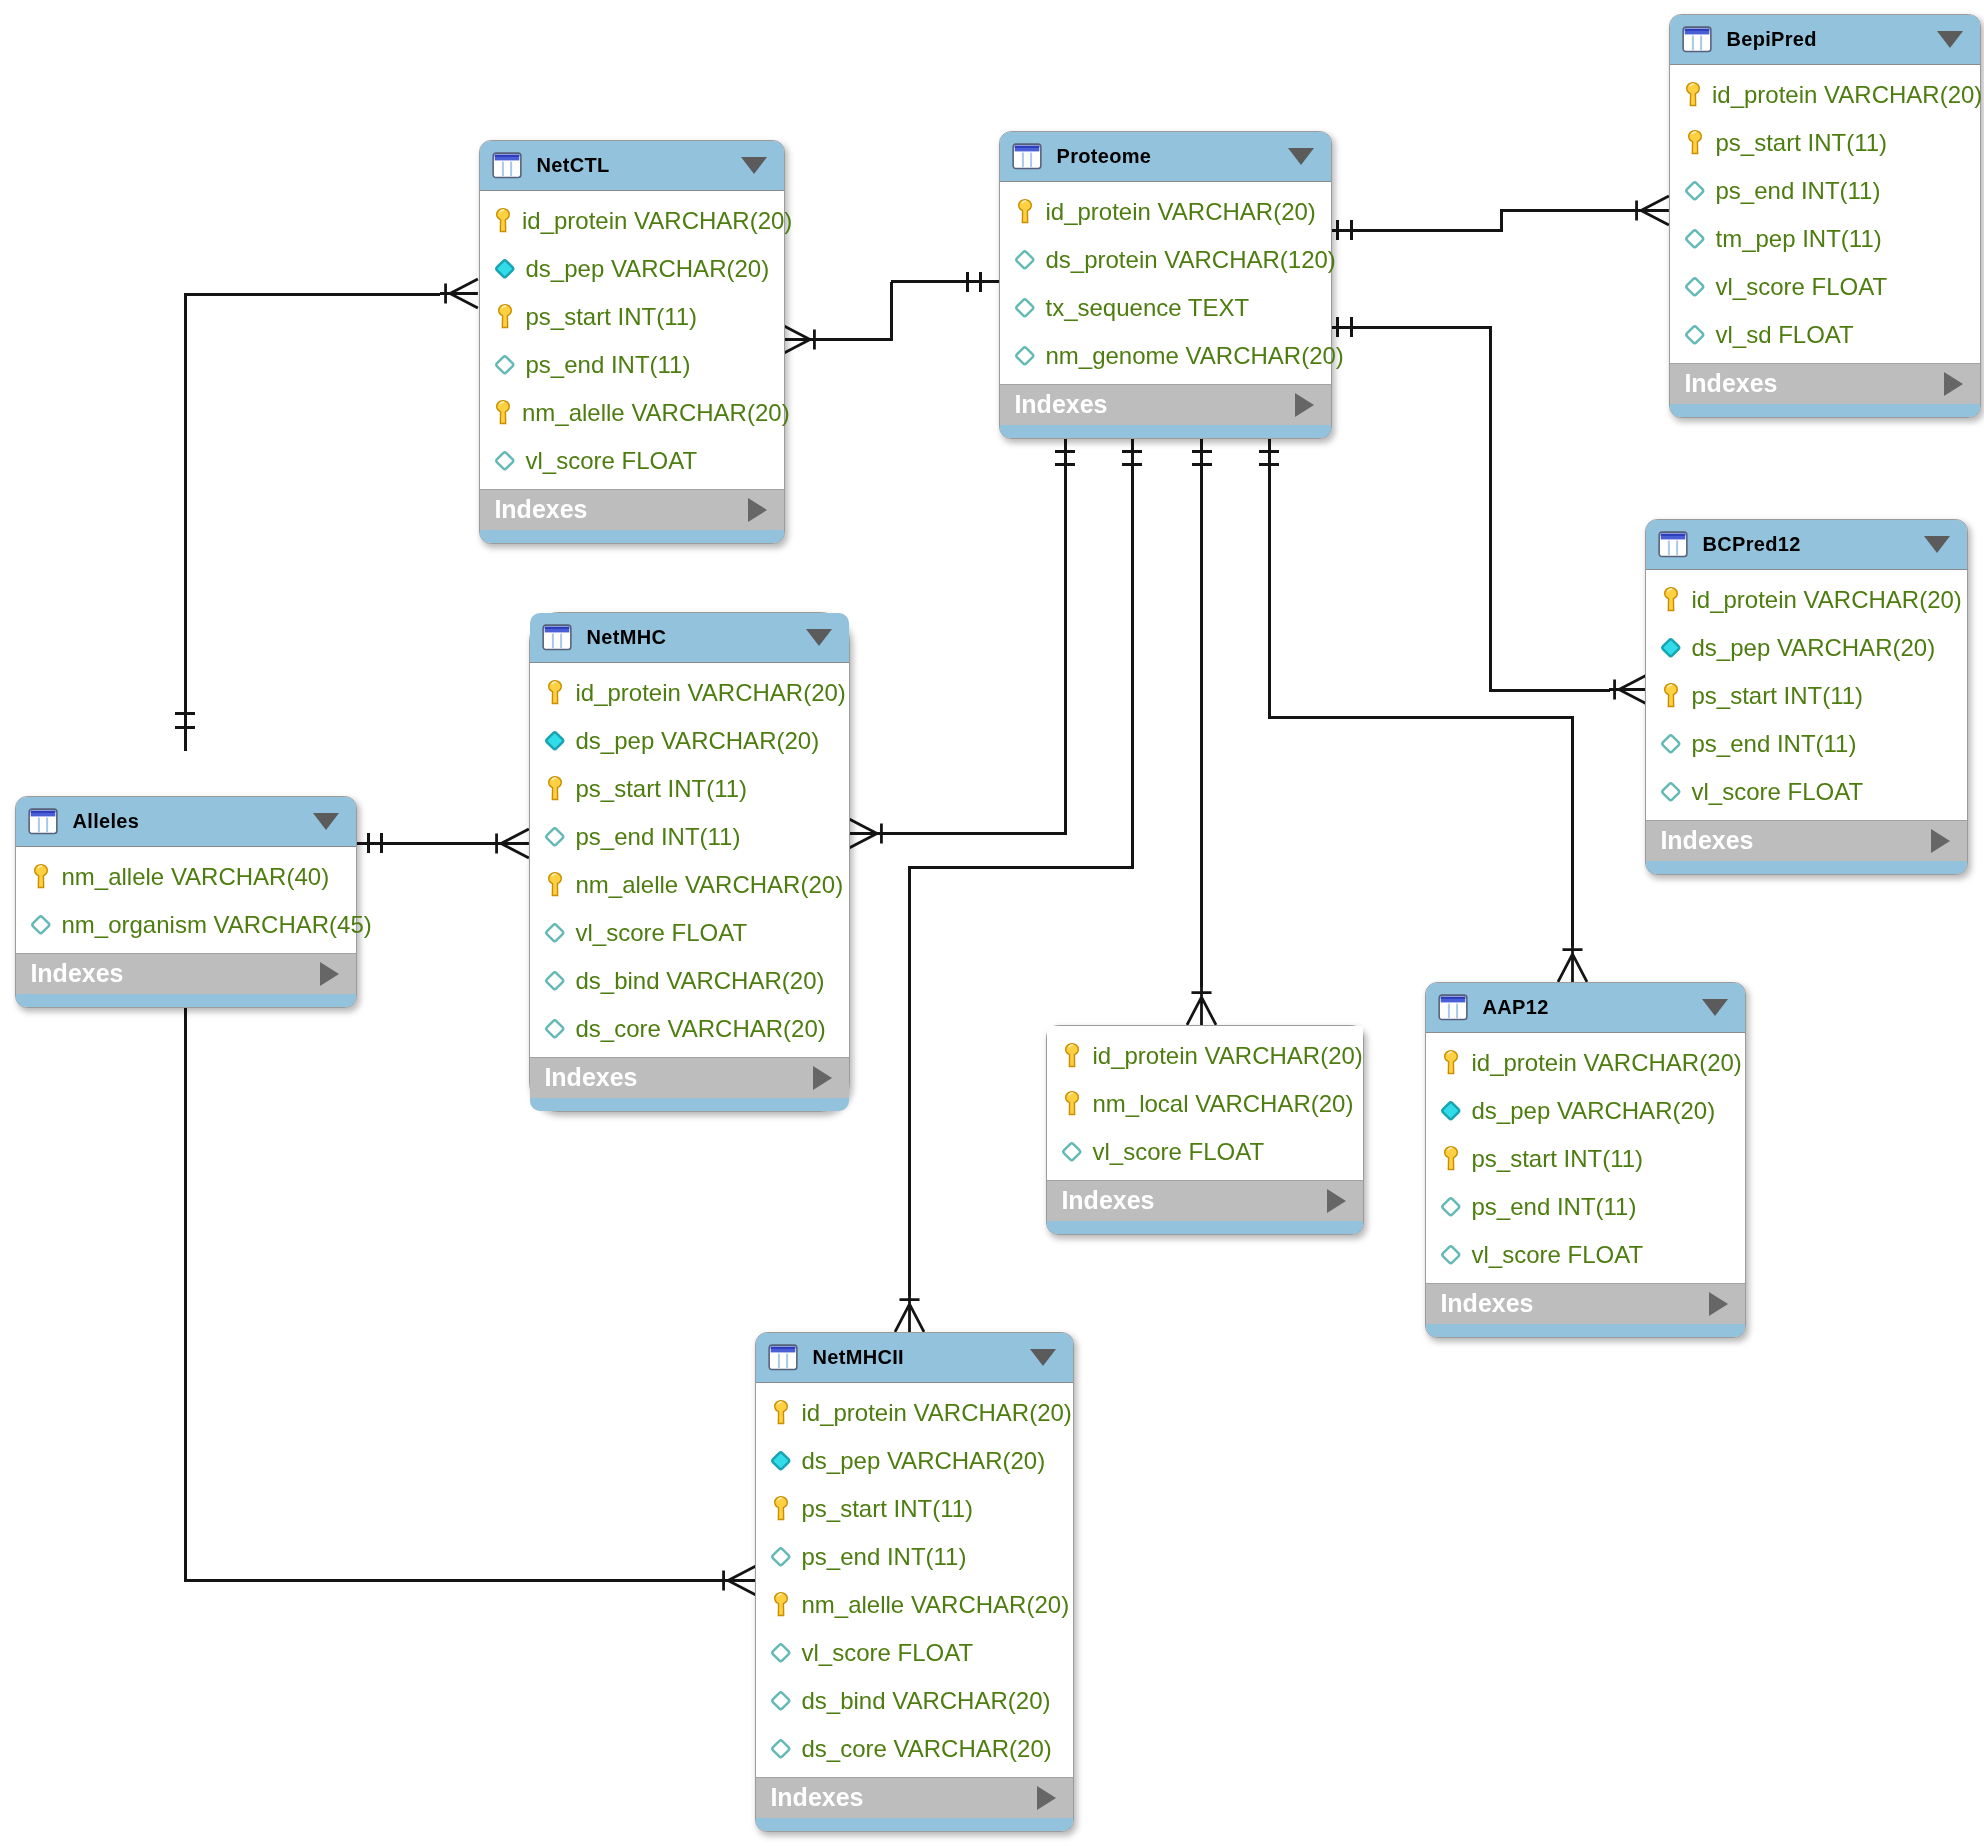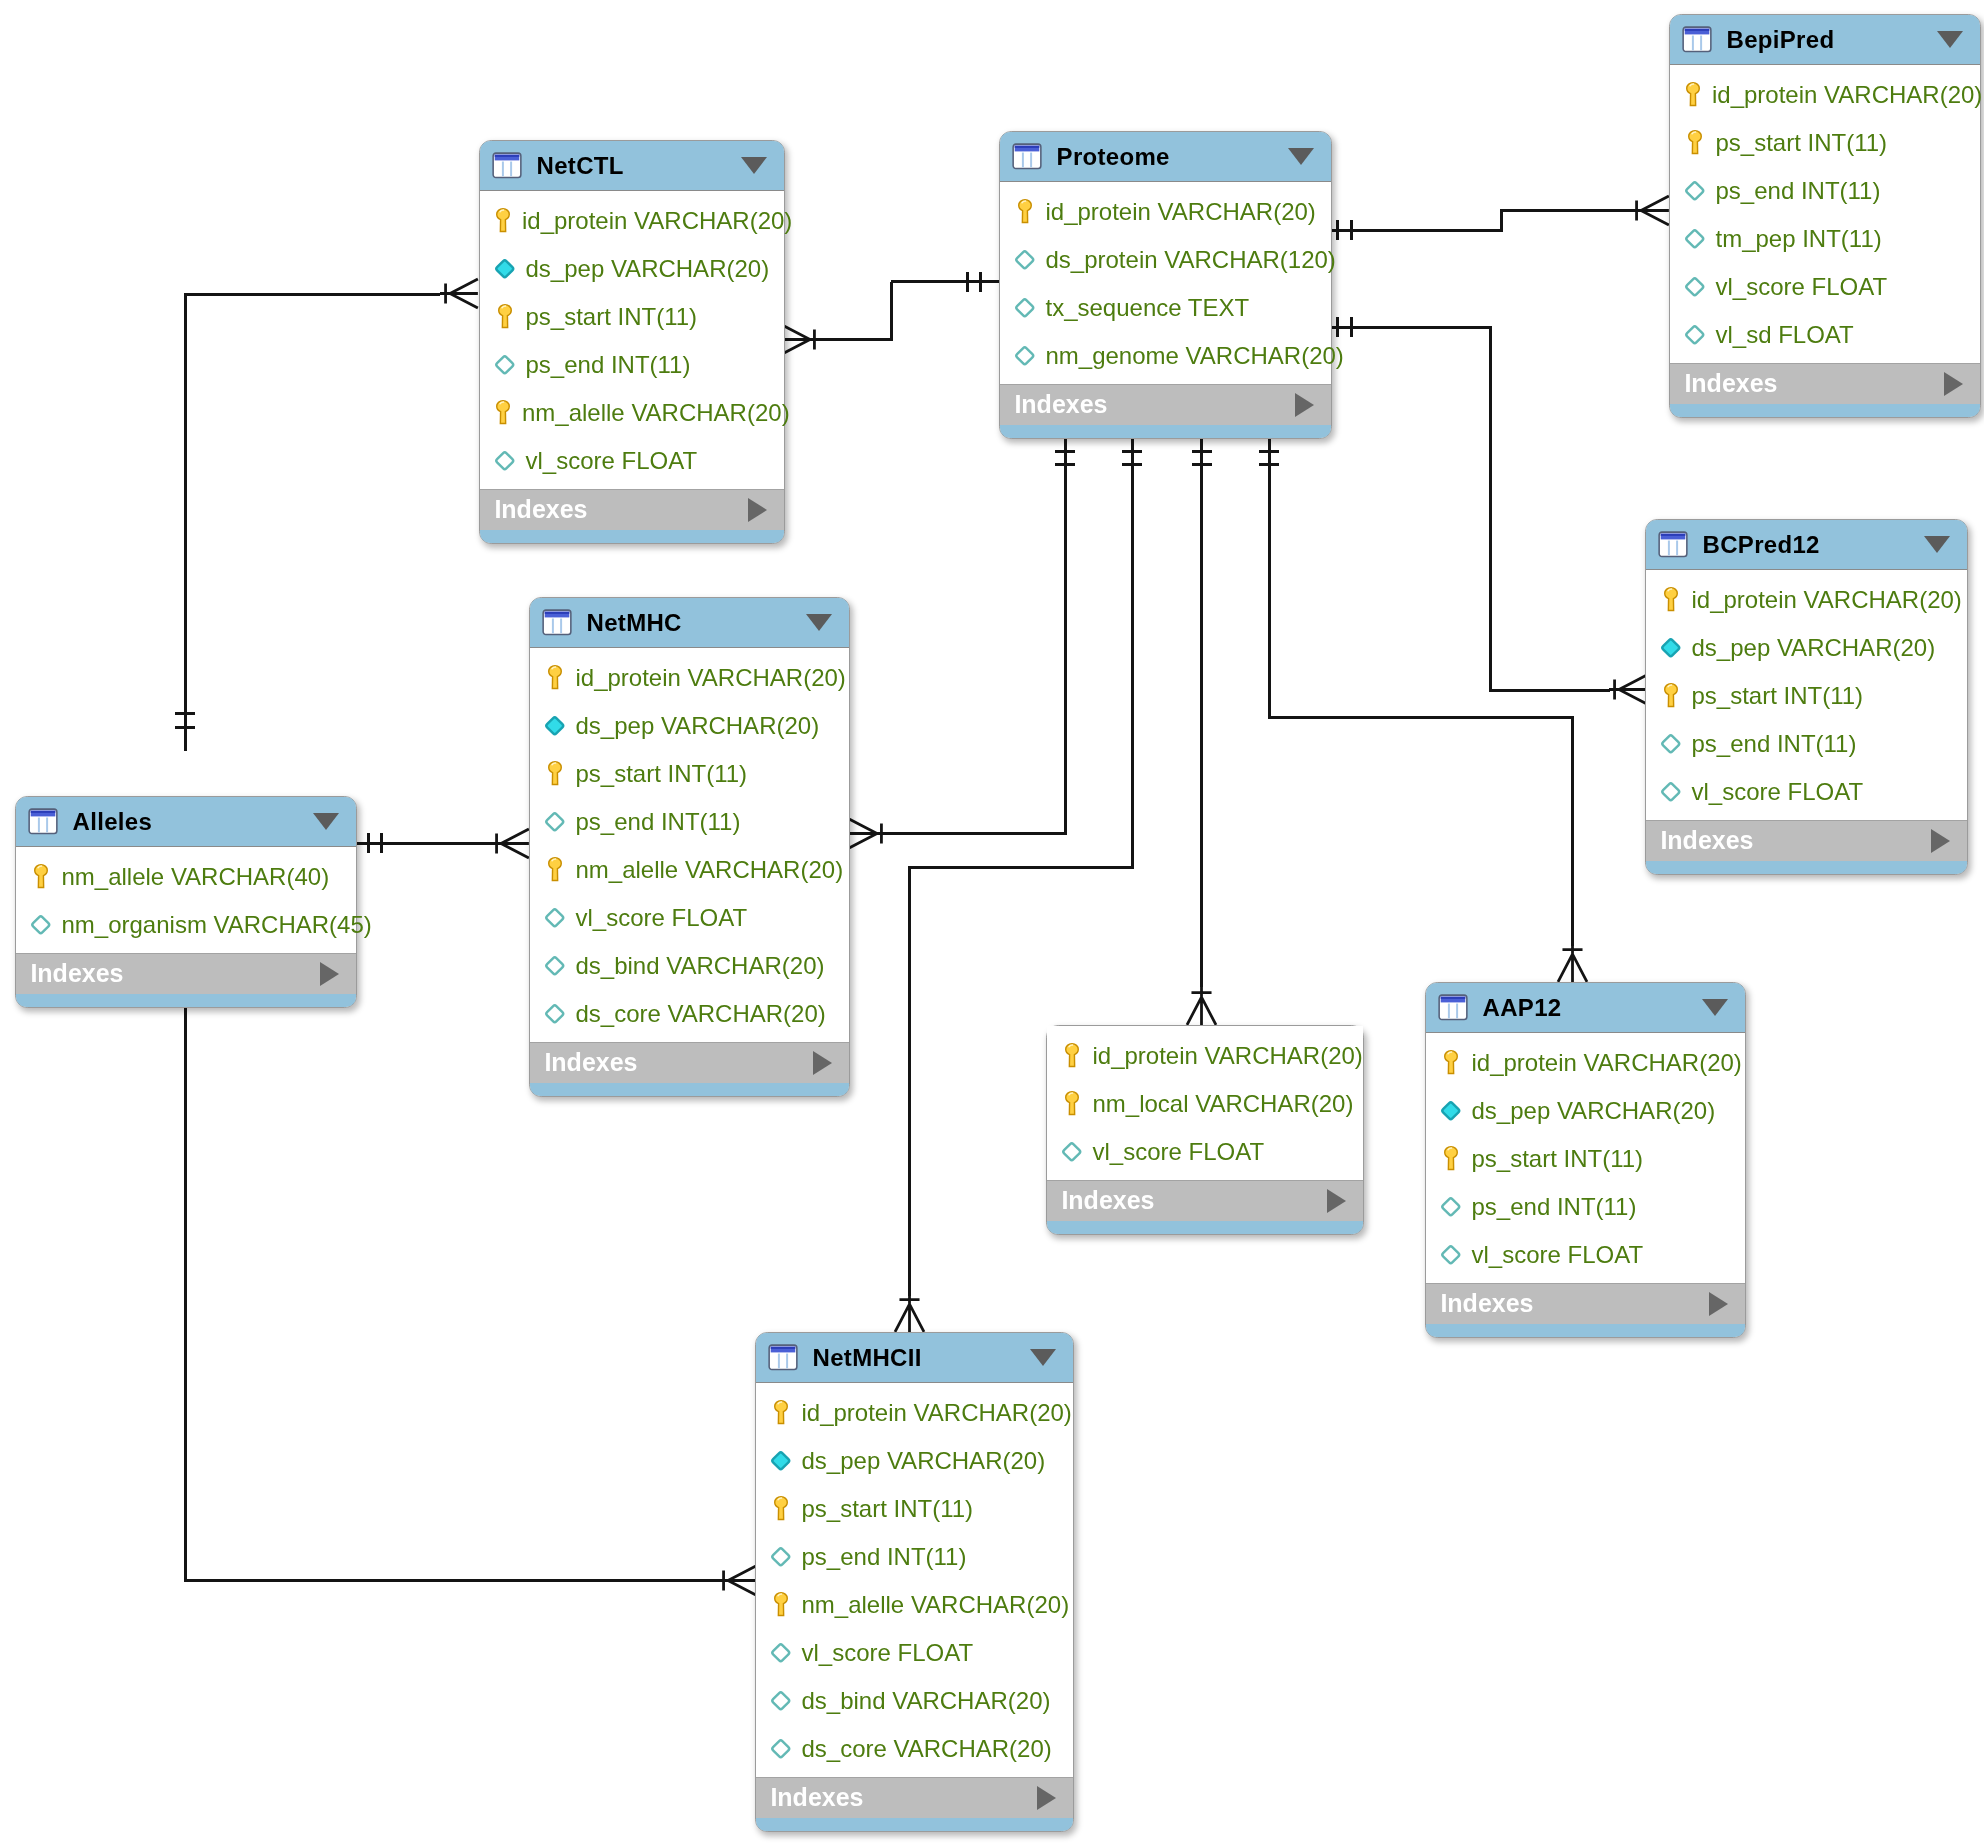--- a/index.html
+++ b/index.html
@@ -5,21 +5,21 @@
   html,body{margin:0;padding:0;background:#ffffff;}
   #canvas{position:relative;width:1985px;height:1847px;background:#ffffff;overflow:hidden;
           font-family:"Liberation Sans", sans-serif;}
 
   
   .etable{position:absolute;background:#ffffff;border:1.7px solid #9b9b9b;border-radius:12.2px;
           box-shadow:2.2px 3.9px 6.6px rgba(0,0,0,0.28);}
   .thead{height:49px;background:#92C2DC;border-radius:10px 10px 0 0;display:flex;align-items:center;
          border-bottom:1.7px solid #8a8a8a;}
   .ticon{margin-left:12.2px;display:flex;align-items:center;}
-  .ttitle{margin-left:14.4px;font-size:24px;font-weight:bold;color:#000;letter-spacing:0.3px;}
+  .ttitle{margin-left:14.4px;font-size:20px;font-weight:bold;color:#000;letter-spacing:0.3px;}
   .collapse{margin-left:auto;margin-right:16.6px;width:0;height:0;
             border-left:13.3px solid transparent;border-right:13.3px solid transparent;border-top:17.7px solid #5b5b5b;}
   .tbody{padding:5.5px 0 4.4px 0;background:#fff;}
   .trow{height:48px;display:flex;align-items:center;}
   .fic{margin-left:12.2px;width:25.5px;display:flex;justify-content:center;align-items:center;}
   .flabel{margin-left:7.8px;font-size:24px;color:#4d7c0f;white-space:nowrap;}
   .tfoot{height:40px;background:#BDBDBD;border-top:1.1px solid #a3a3a3;display:flex;align-items:center;}
   .findex{margin-left:14.4px;font-size:25px;font-weight:bold;color:#ffffff;}
   .farrow{margin-left:auto;margin-right:16.6px;width:0;height:0;
           border-top:12.7px solid transparent;border-bottom:12.7px solid transparent;border-left:19px solid #666;}
@@ -414,21 +414,21 @@
           </span>
           <span class="flabel">nm_organism VARCHAR(45)</span>
         </div>
       </div>
       <div class="tfoot">
         <span class="findex">Indexes</span>
         <span class="farrow"></span>
       </div>
       <div class="tstrip"></div>
     </div>
-  <div class="etable" style="left:529px;top:597px;width:319px;">
+  <div class="etable" style="left:529px;top:612px;width:319px;border-radius:30px;">
       <div class="thead">
         <span class="ticon">
           <svg width="30" height="26.6" viewBox="0 0 27 24">
             <rect x="1" y="1" width="25" height="22" rx="2.5" fill="#ffffff" stroke="#55607a" stroke-width="1.4"></rect>
             <rect x="2.4" y="2.4" width="22.2" height="5.2" fill="#4a5fd6"></rect>
             <rect x="2.4" y="2.4" width="22.2" height="2" fill="#2b3db8"></rect>
             <line x1="9.8" y1="8.6" x2="9.8" y2="22" stroke="#a9c9ea" stroke-width="1.8"></line>
             <line x1="17.2" y1="8.6" x2="17.2" y2="22" stroke="#a9c9ea" stroke-width="1.8"></line>
           </svg>
         </span>

